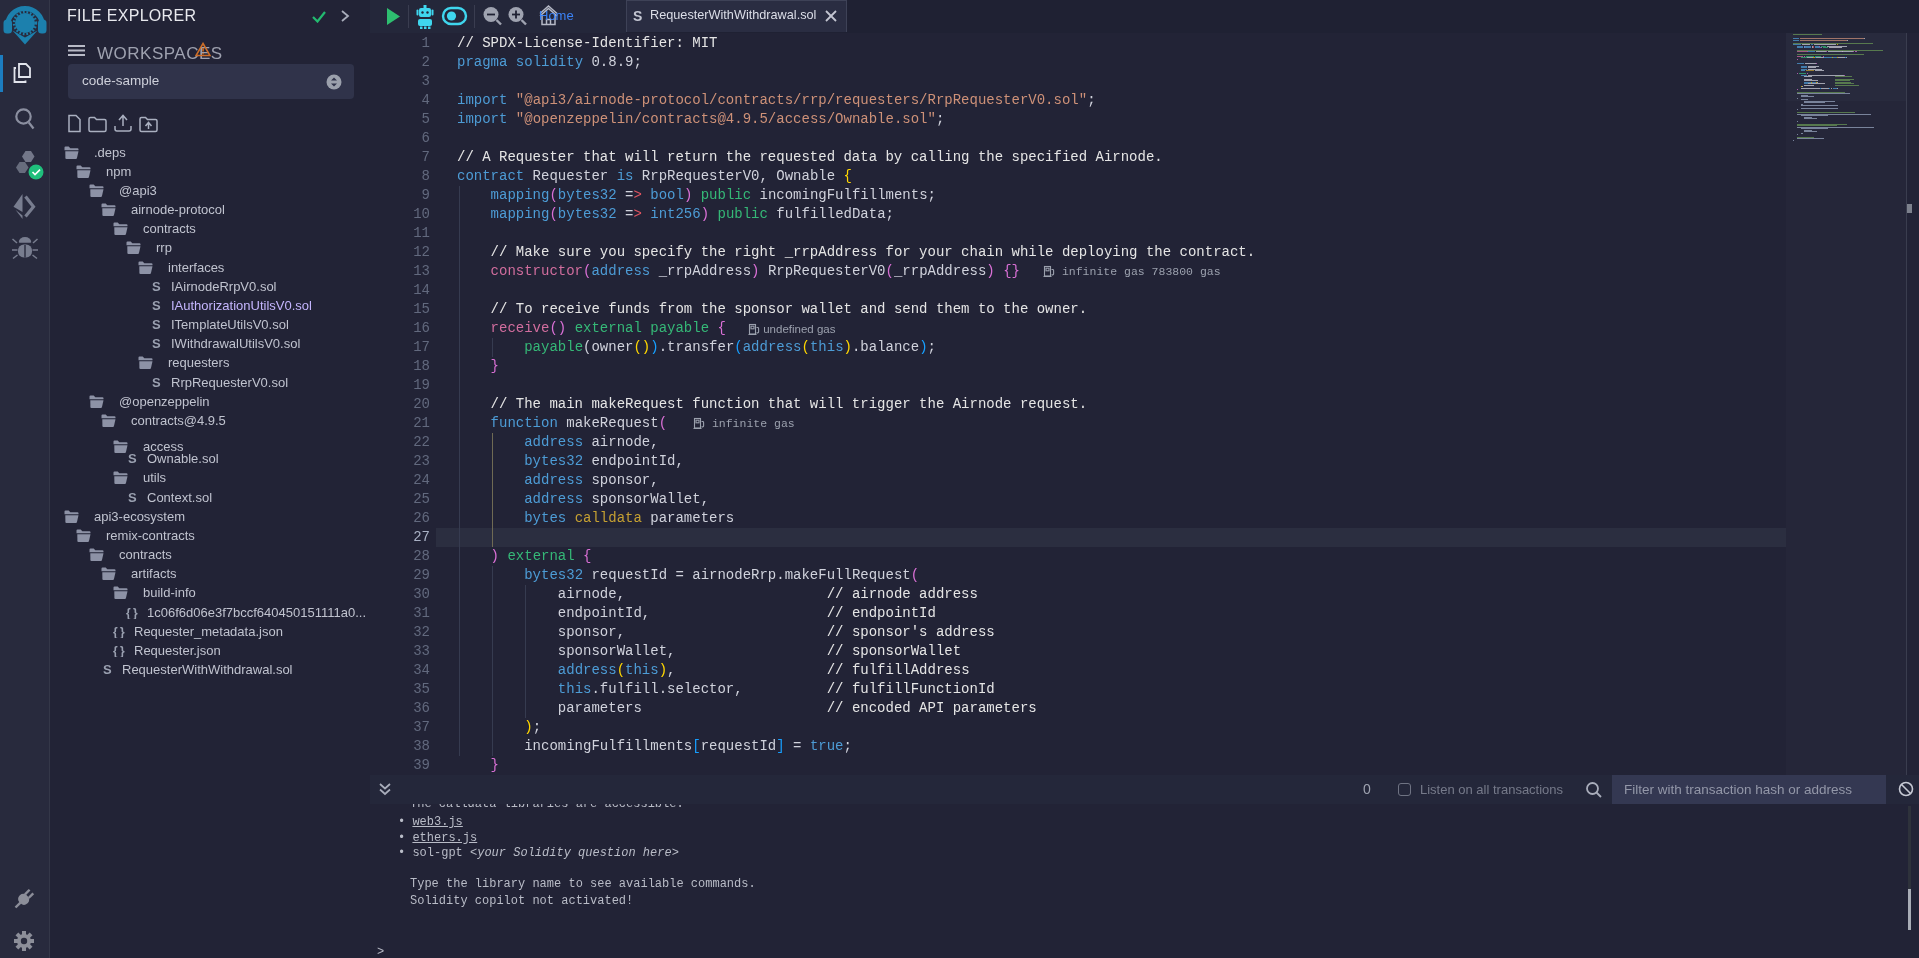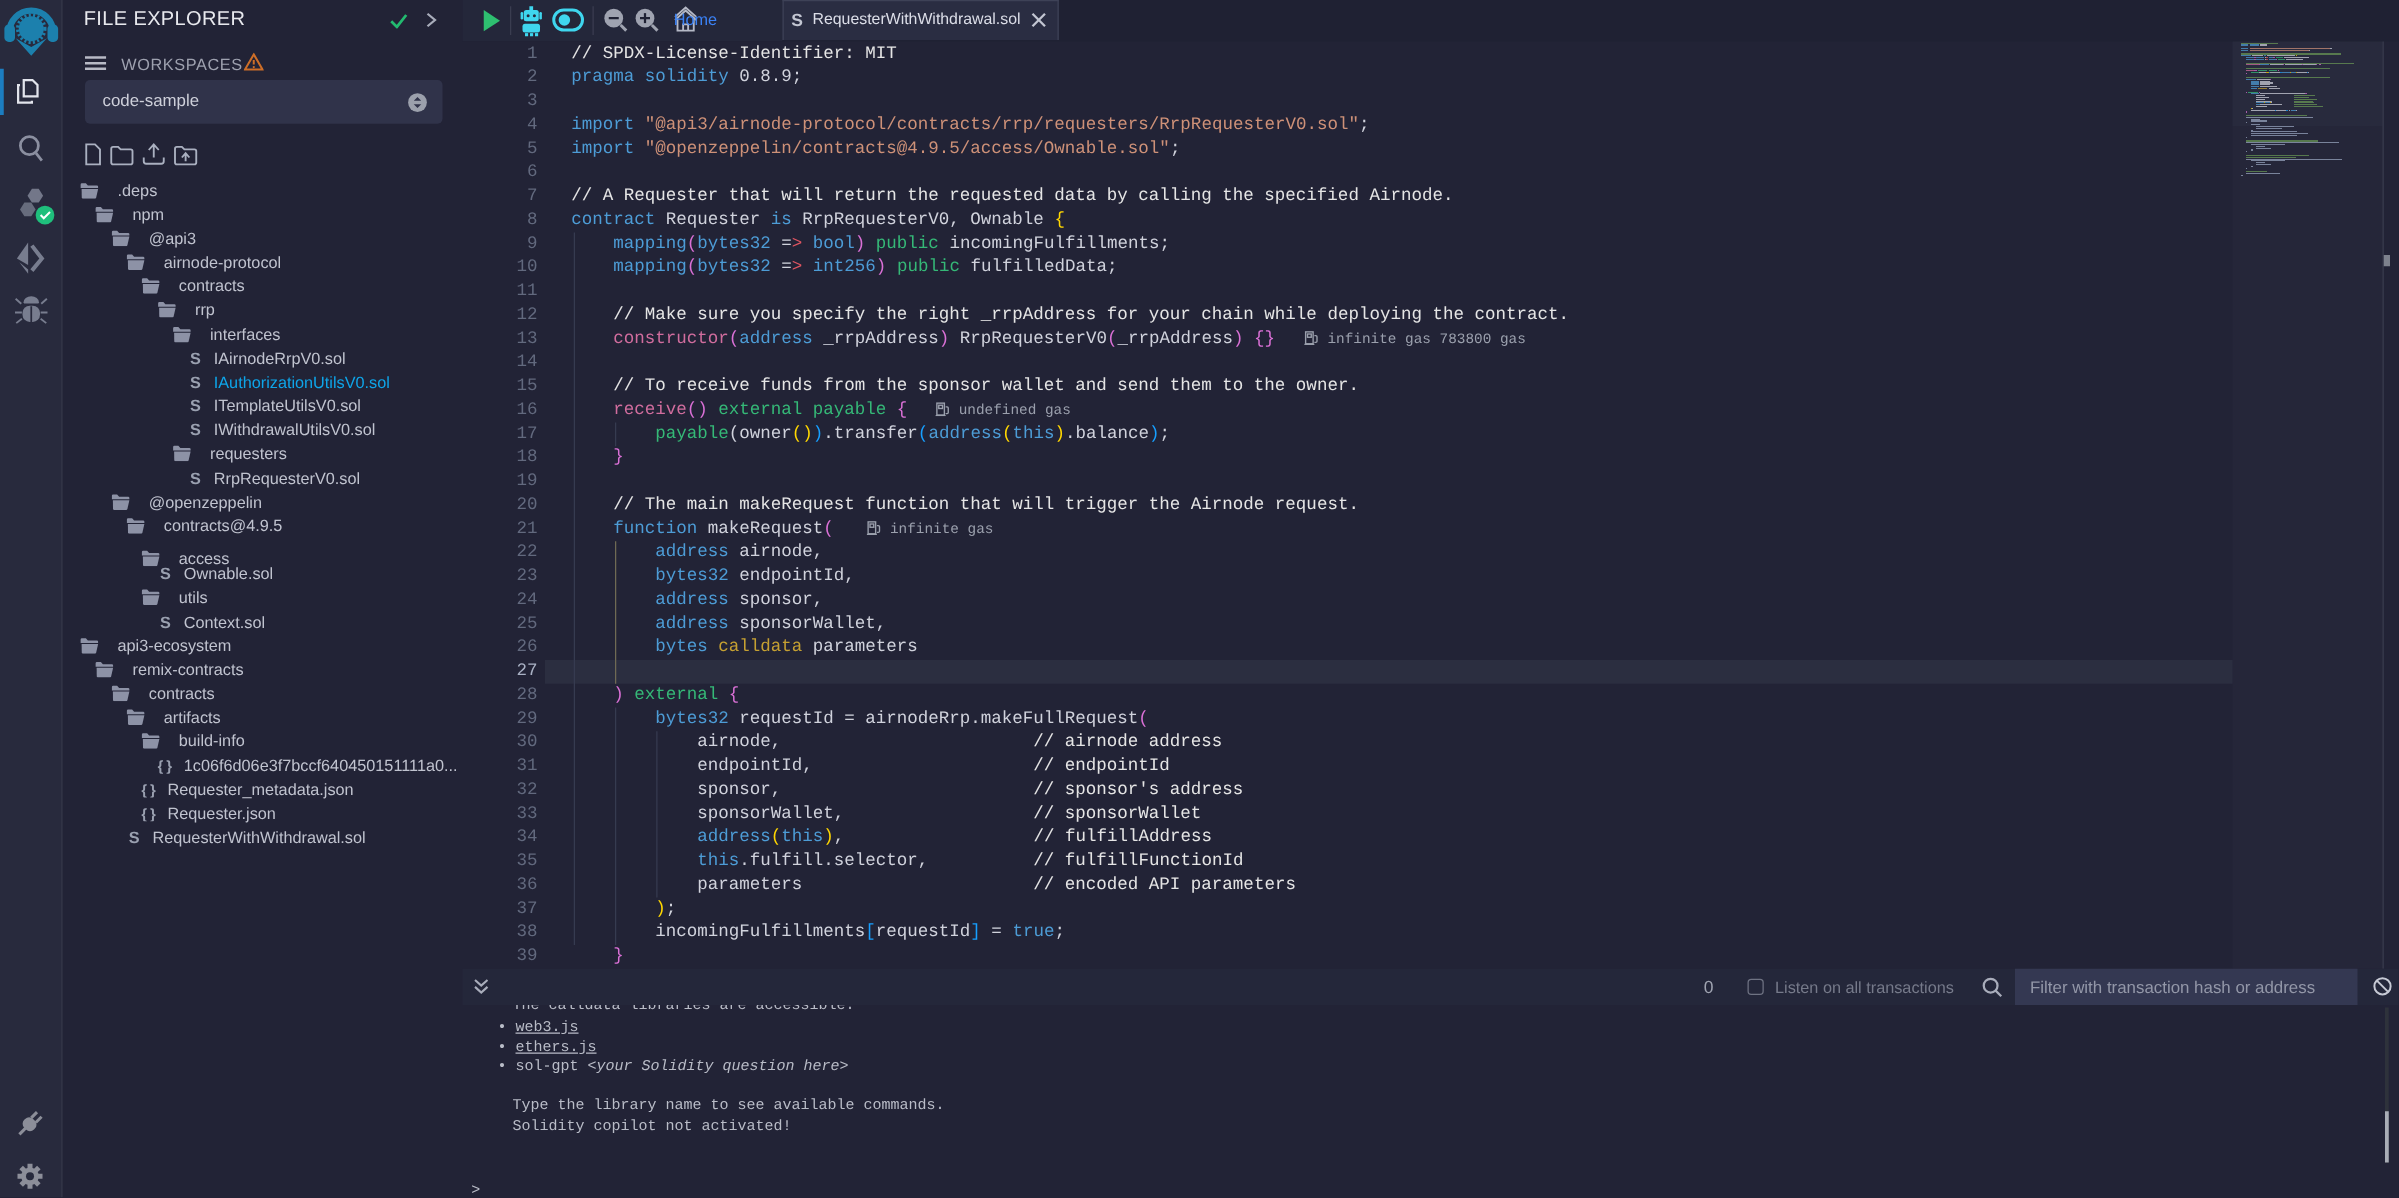--- a/index.html
+++ b/index.html
@@ -87,21 +87,21 @@
 <svg width="10" height="14" style="position:absolute;left:340px;top:9px">
     <path d="M2 2 l6 5 -6 5" stroke="#a9adbb" stroke-width="1.8" fill="none"></path>
   </svg>
 <svg width="17" height="13" style="position:absolute;left:68px;top:44px">
     <g stroke="#b8bac6" stroke-width="2">
       <line x1="0" y1="2" x2="17" y2="2"></line>
       <line x1="0" y1="6.5" x2="17" y2="6.5"></line>
       <line x1="0" y1="11" x2="17" y2="11"></line>
     </g>
   </svg>
-<div style="position:absolute;left:97px;top:44px;font-size:13px;color:#9ea1af;letter-spacing:0.5px">WORKSPACES</div>
+<div style="position:absolute;left:97px;top:44px;font-size:17px;color:#9ea1af;letter-spacing:0.5px">WORKSPACES</div>
 <svg width="16" height="15" style="position:absolute;left:195px;top:42px">
     <path d="M8 1.5 L15 13.5 H1 Z" fill="none" stroke="#cd6e28" stroke-width="1.6"></path>
     <line x1="8" y1="6" x2="8" y2="9.5" stroke="#cd6e28" stroke-width="1.6"></line>
     <circle cx="8" cy="11.6" r="0.9" fill="#cd6e28"></circle>
   </svg>
 <div style="position:absolute;left:68px;top:64px;width:286px;height:35px;background:#30334a;border-radius:4px"></div>
 <div style="position:absolute;left:82px;top:73px;font-size:13.5px;color:#ced0da">code-sample</div>
 <svg width="16" height="16" style="position:absolute;left:326px;top:74px">
     <circle cx="8" cy="8" r="7.5" fill="#9ba0ac"></circle>
     <path d="M5 6.6 l3-3 3 3 z M5 9.4 l3 3 3-3 z" fill="#30334a"></path>
@@ -146,21 +146,21 @@
       </svg></span><span style="font-size:13px;color:#c0c3cf;line-height:19px;vertical-align:top">contracts</span></div><div style="position:absolute;left:126px;top:238.4px;height:19px;white-space:nowrap"><span style="position:relative;display:inline-block;width:30px;height:19px"><svg width="15" height="13" viewBox="0 0 15 13" style="position:absolute;left:0;top:3px">
         <path fill="#8d92a6" d="M0.5 1.5 q0-1 1-1 h3.2 l1.6 1.8 h7.2 q1 0 1 1 v1 h-14 z"></path>
         <path fill="#8d92a6" d="M1.3 5.2 h13.2 l-1.6 7 q-0.2 0.8-1 0.8 h-9.5 q-0.8 0-1-0.8 z"></path>
       </svg></span><span style="font-size:13px;color:#c0c3cf;line-height:19px;vertical-align:top">rrp</span></div><div style="position:absolute;left:138px;top:257.5px;height:19px;white-space:nowrap"><span style="position:relative;display:inline-block;width:30px;height:19px"><svg width="15" height="13" viewBox="0 0 15 13" style="position:absolute;left:0;top:3px">
         <path fill="#8d92a6" d="M0.5 1.5 q0-1 1-1 h3.2 l1.6 1.8 h7.2 q1 0 1 1 v1 h-14 z"></path>
         <path fill="#8d92a6" d="M1.3 5.2 h13.2 l-1.6 7 q-0.2 0.8-1 0.8 h-9.5 q-0.8 0-1-0.8 z"></path>
       </svg></span><span style="font-size:13px;color:#c0c3cf;line-height:19px;vertical-align:top">interfaces</span></div><div style="position:absolute;left:150px;top:276.7px;height:19px;white-space:nowrap"><span style="position:relative;display:inline-block;width:21px;height:19px"><svg width="11" height="13" viewBox="0 0 11 13" style="position:absolute;left:2px;top:3px">
         <text x="0" y="11" font-family="Liberation Sans" font-size="13" font-weight="bold" fill="#9aa0b0">S</text>
       </svg></span><span style="font-size:13px;color:#c0c3cf;line-height:19px;vertical-align:top">IAirnodeRrpV0.sol</span></div><div style="position:absolute;left:150px;top:295.9px;height:19px;white-space:nowrap"><span style="position:relative;display:inline-block;width:21px;height:19px"><svg width="11" height="13" viewBox="0 0 11 13" style="position:absolute;left:2px;top:3px">
         <text x="0" y="11" font-family="Liberation Sans" font-size="13" font-weight="bold" fill="#9aa0b0">S</text>
-      </svg></span><span style="font-size:13px;color:#0ea5e9;line-height:19px;vertical-align:top">IAuthorizationUtilsV0.sol</span></div><div style="position:absolute;left:150px;top:315.0px;height:19px;white-space:nowrap"><span style="position:relative;display:inline-block;width:21px;height:19px"><svg width="11" height="13" viewBox="0 0 11 13" style="position:absolute;left:2px;top:3px">
+      </svg></span><span style="font-size:13px;color:#c4b5fd;line-height:19px;vertical-align:top">IAuthorizationUtilsV0.sol</span></div><div style="position:absolute;left:150px;top:315.0px;height:19px;white-space:nowrap"><span style="position:relative;display:inline-block;width:21px;height:19px"><svg width="11" height="13" viewBox="0 0 11 13" style="position:absolute;left:2px;top:3px">
         <text x="0" y="11" font-family="Liberation Sans" font-size="13" font-weight="bold" fill="#9aa0b0">S</text>
       </svg></span><span style="font-size:13px;color:#c0c3cf;line-height:19px;vertical-align:top">ITemplateUtilsV0.sol</span></div><div style="position:absolute;left:150px;top:334.2px;height:19px;white-space:nowrap"><span style="position:relative;display:inline-block;width:21px;height:19px"><svg width="11" height="13" viewBox="0 0 11 13" style="position:absolute;left:2px;top:3px">
         <text x="0" y="11" font-family="Liberation Sans" font-size="13" font-weight="bold" fill="#9aa0b0">S</text>
       </svg></span><span style="font-size:13px;color:#c0c3cf;line-height:19px;vertical-align:top">IWithdrawalUtilsV0.sol</span></div><div style="position:absolute;left:138px;top:353.4px;height:19px;white-space:nowrap"><span style="position:relative;display:inline-block;width:30px;height:19px"><svg width="15" height="13" viewBox="0 0 15 13" style="position:absolute;left:0;top:3px">
         <path fill="#8d92a6" d="M0.5 1.5 q0-1 1-1 h3.2 l1.6 1.8 h7.2 q1 0 1 1 v1 h-14 z"></path>
         <path fill="#8d92a6" d="M1.3 5.2 h13.2 l-1.6 7 q-0.2 0.8-1 0.8 h-9.5 q-0.8 0-1-0.8 z"></path>
       </svg></span><span style="font-size:13px;color:#c0c3cf;line-height:19px;vertical-align:top">requesters</span></div><div style="position:absolute;left:150px;top:372.5px;height:19px;white-space:nowrap"><span style="position:relative;display:inline-block;width:21px;height:19px"><svg width="11" height="13" viewBox="0 0 11 13" style="position:absolute;left:2px;top:3px">
         <text x="0" y="11" font-family="Liberation Sans" font-size="13" font-weight="bold" fill="#9aa0b0">S</text>
       </svg></span><span style="font-size:13px;color:#c0c3cf;line-height:19px;vertical-align:top">RrpRequesterV0.sol</span></div><div style="position:absolute;left:89px;top:391.7px;height:19px;white-space:nowrap"><span style="position:relative;display:inline-block;width:30px;height:19px"><svg width="15" height="13" viewBox="0 0 15 13" style="position:absolute;left:0;top:3px">
         <path fill="#8d92a6" d="M0.5 1.5 q0-1 1-1 h3.2 l1.6 1.8 h7.2 q1 0 1 1 v1 h-14 z"></path>
@@ -283,21 +283,21 @@
         <span class="y">)</span>;
         incomingFulfillments<span class="u">[</span>requestId<span class="u">]</span> = <span class="k">true</span>;
     <span class="m">}</span></pre>
 <div style="position:absolute;left:1043px;top:262.5px;height:18px;line-height:18px;white-space:nowrap;font-family:'Liberation Mono',monospace;font-size:11.5px;color:#9ba0ad"><svg width="12" height="12" viewBox="0 0 12 12" style="vertical-align:-2px">
       <g stroke="#9ba0ad" stroke-width="1.1" fill="none">
         <rect x="1.5" y="1.5" width="6" height="9.5"></rect>
         <rect x="3" y="3.2" width="3" height="2.6"></rect>
         <path d="M8.5 4.5 h1.2 q0.9 0 0.9 0.9 v3.6 q0 0.9 -0.9 0.9 h-1.2"></path>
       </g>
       <line x1="0.5" y1="11.5" x2="8.5" y2="11.5" stroke="#9ba0ad" stroke-width="1.1"></line>
-    </svg>&nbsp;infinite gas 783800 gas</div><div style="position:absolute;left:748px;top:319.5px;height:18px;line-height:18px;white-space:nowrap;font-family:Liberation Mono, monospace;font-size:11.5px;color:#9ba0ad"><svg width="12" height="12" viewBox="0 0 12 12" style="vertical-align:-2px">
+    </svg>&nbsp;infinite gas 783800 gas</div><div style="position:absolute;left:748px;top:319.5px;height:18px;line-height:18px;white-space:nowrap;font-family:Liberation Sans, sans-serif;font-size:11.5px;color:#9ba0ad"><svg width="12" height="12" viewBox="0 0 12 12" style="vertical-align:-2px">
       <g stroke="#9ba0ad" stroke-width="1.1" fill="none">
         <rect x="1.5" y="1.5" width="6" height="9.5"></rect>
         <rect x="3" y="3.2" width="3" height="2.6"></rect>
         <path d="M8.5 4.5 h1.2 q0.9 0 0.9 0.9 v3.6 q0 0.9 -0.9 0.9 h-1.2"></path>
       </g>
       <line x1="0.5" y1="11.5" x2="8.5" y2="11.5" stroke="#9ba0ad" stroke-width="1.1"></line>
     </svg>&nbsp;undefined gas</div><div style="position:absolute;left:693px;top:414.5px;height:18px;line-height:18px;white-space:nowrap;font-family:'Liberation Mono',monospace;font-size:11.5px;color:#9ba0ad"><svg width="12" height="12" viewBox="0 0 12 12" style="vertical-align:-2px">
       <g stroke="#9ba0ad" stroke-width="1.1" fill="none">
         <rect x="1.5" y="1.5" width="6" height="9.5"></rect>
         <rect x="3" y="3.2" width="3" height="2.6"></rect>

